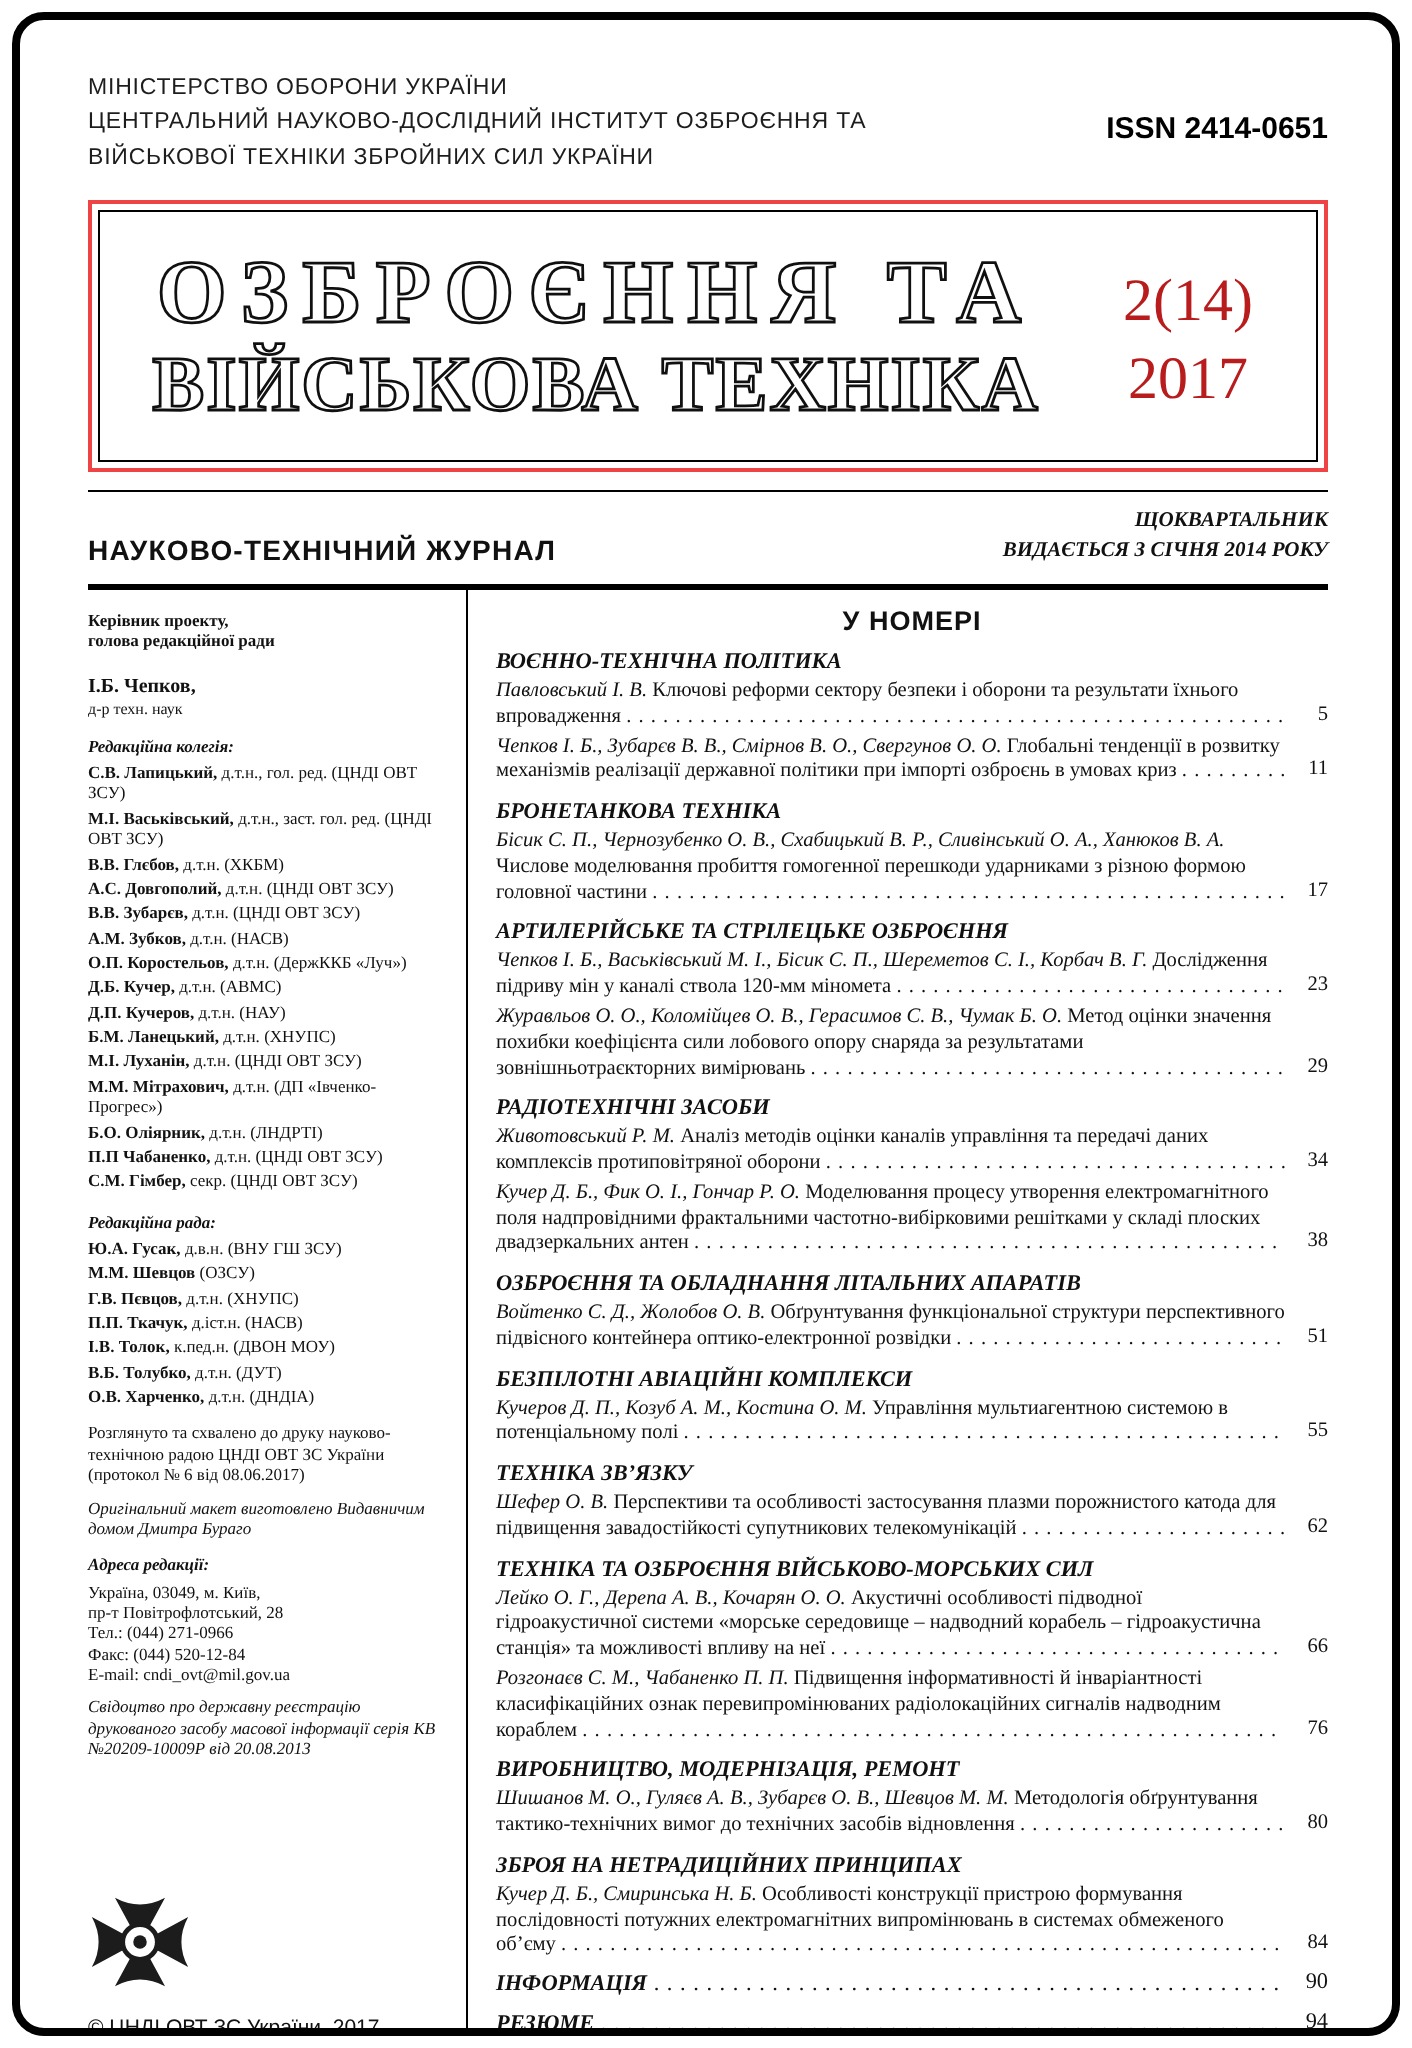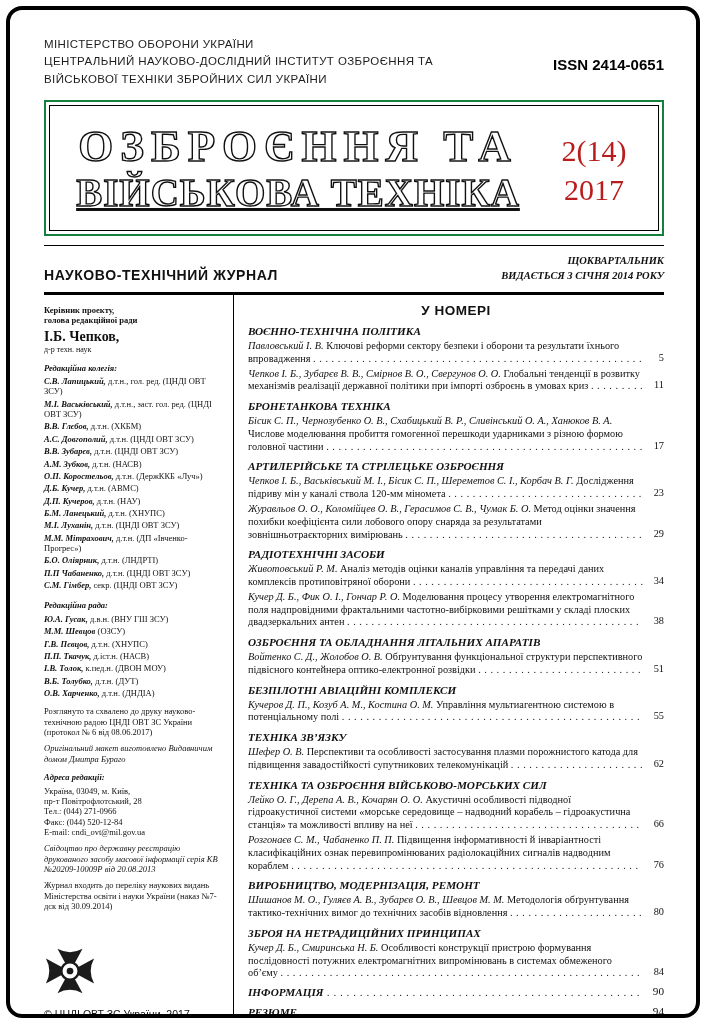--- a/index.html
+++ b/index.html
@@ -6,46 +6,46 @@
   html,body{margin:0;padding:0;}
   body{width:706px;height:1024px;background:#fff;font-family:"Liberation Serif",serif;color:#111;position:relative;overflow:hidden;}
   .frame{position:absolute;top:6px;left:6px;width:694px;height:1012px;border:4px solid #000;border-radius:16px;background:#fff;padding:26px 32px 16px 34px;overflow:hidden;}
 
   
   .top{position:relative;}
   .ministry div{font:400 11.5px/1.5 "Liberation Sans",sans-serif;letter-spacing:.4px;color:#1d1d1d;}
   .issn{position:absolute;right:0;top:20px;font:700 15px "Liberation Sans",sans-serif;color:#000;}
 
   
-  .mast{margin-top:12px;border:2px solid #15803d;padding:3px;}
+  .mast{margin-top:12px;border:2px solid #ef4444;padding:3px;}
   .mast-inner{border:1.5px solid #000;display:flex;align-items:center;padding:18px 8px 14px 8px;}
   .mast-title{flex:1;text-align:center;font-weight:700;color:#fff;-webkit-text-stroke:1.4px #101010;}
   @supports not (-webkit-text-stroke:1px #000){.mast-title{color:#000;}}
   .mt1{font-size:45px;line-height:1.02;letter-spacing:7px;}
-  .mt2{font-size:39px;line-height:1.18;letter-spacing:1px;text-decoration:underline;}
+  .mt2{font-size:39px;line-height:1.18;letter-spacing:1px;}
   .mast-issue{width:112px;text-align:center;font-size:30px;line-height:1.3;color:#b91c1c;}
 
   
   .subhead{display:flex;justify-content:space-between;align-items:flex-end;border-top:1.5px solid #000;border-bottom:3.5px solid #000;margin-top:9px;padding:7px 0 9px;}
   .jtype{font:700 14px "Liberation Sans",sans-serif;letter-spacing:.6px;}
   .freq{text-align:right;font-style:italic;font-weight:700;font-size:10.5px;line-height:1.45;}
 
   
   .cols{display:flex;align-items:stretch;}
   .left{flex:0 0 190px;border-right:1.5px solid #000;padding:10px 10px 2px 0;font-size:8.5px;line-height:1.22;display:flex;flex-direction:column;}
   .right{flex:1;min-width:0;padding:8px 0 0 14px;}
 
   
   .bold{font-weight:700;}
   .it{font-style:italic;}
-  .head-name{font-weight:700;font-size:14px;margin-top:2px;}
+  .head-name{font-weight:700;font-size:10px;margin-top:12px;}
   .small{font-size:8px;}
   .sec-title{font-weight:700;font-style:italic;margin:8px 0 3px;}
   .member{margin-bottom:2px;}
-  .m-name{font-weight:700;font-style:italic;}
+  .m-name{font-weight:700;}
   .m-info{}
   .note{margin:6px 0 0;}
   .addr-line{}
   .emblem-wrap{margin-top:auto;padding-top:8px;text-align:left;}
   .copyright{font:400 10.5px "Liberation Sans",sans-serif;margin-top:8px;}
 
   
   .toc-title{text-align:center;font:700 13.5px "Liberation Sans",sans-serif;letter-spacing:.5px;margin:0 0 6px;}
   .toc-heading{font-style:italic;font-weight:700;font-size:11.2px;line-height:1.25;margin:6px 0 2px;}
   .toc-entry{position:relative;padding-right:20px;margin-bottom:2px;font-size:10.3px;line-height:1.24;}
@@ -135,21 +135,20 @@
       <div>
         <div class="sec-title">Адреса редакції:</div>
         <div class="addr-line">Україна, 03049, м. Київ,</div>
         <div class="addr-line">пр-т Повітрофлотський, 28</div>
         <div class="addr-line">Тел.: (044) 271-0966</div>
         <div class="addr-line">Факс: (044) 520-12-84</div>
         <div class="addr-line">E-mail: cndi_ovt@mil.gov.ua</div>
       </div>
 
       <p class="note it">Свідоцтво про державну реєстрацію друкованого засобу масової інформації серія КВ №20209-10009Р від 20.08.2013</p>
-      <p class="note">Журнал входить до переліку наукових видань Міністерства освіти і науки України (наказ №7-дск від 30.09.2014)</p>
 
       <div class="emblem-wrap">
         <span>
           <svg width="52" height="54" viewBox="0 0 54 54" aria-hidden="true">
             <g fill="#1c1c1c">
               <path d="M27 28 L14 4 Q27 11 40 4 Z"></path>
               <path d="M27 26 L14 50 Q27 43 40 50 Z"></path>
               <path d="M26 27 L2 14 Q9 27 2 40 Z"></path>
               <path d="M28 27 L52 14 Q45 27 52 40 Z"></path>
             </g>

